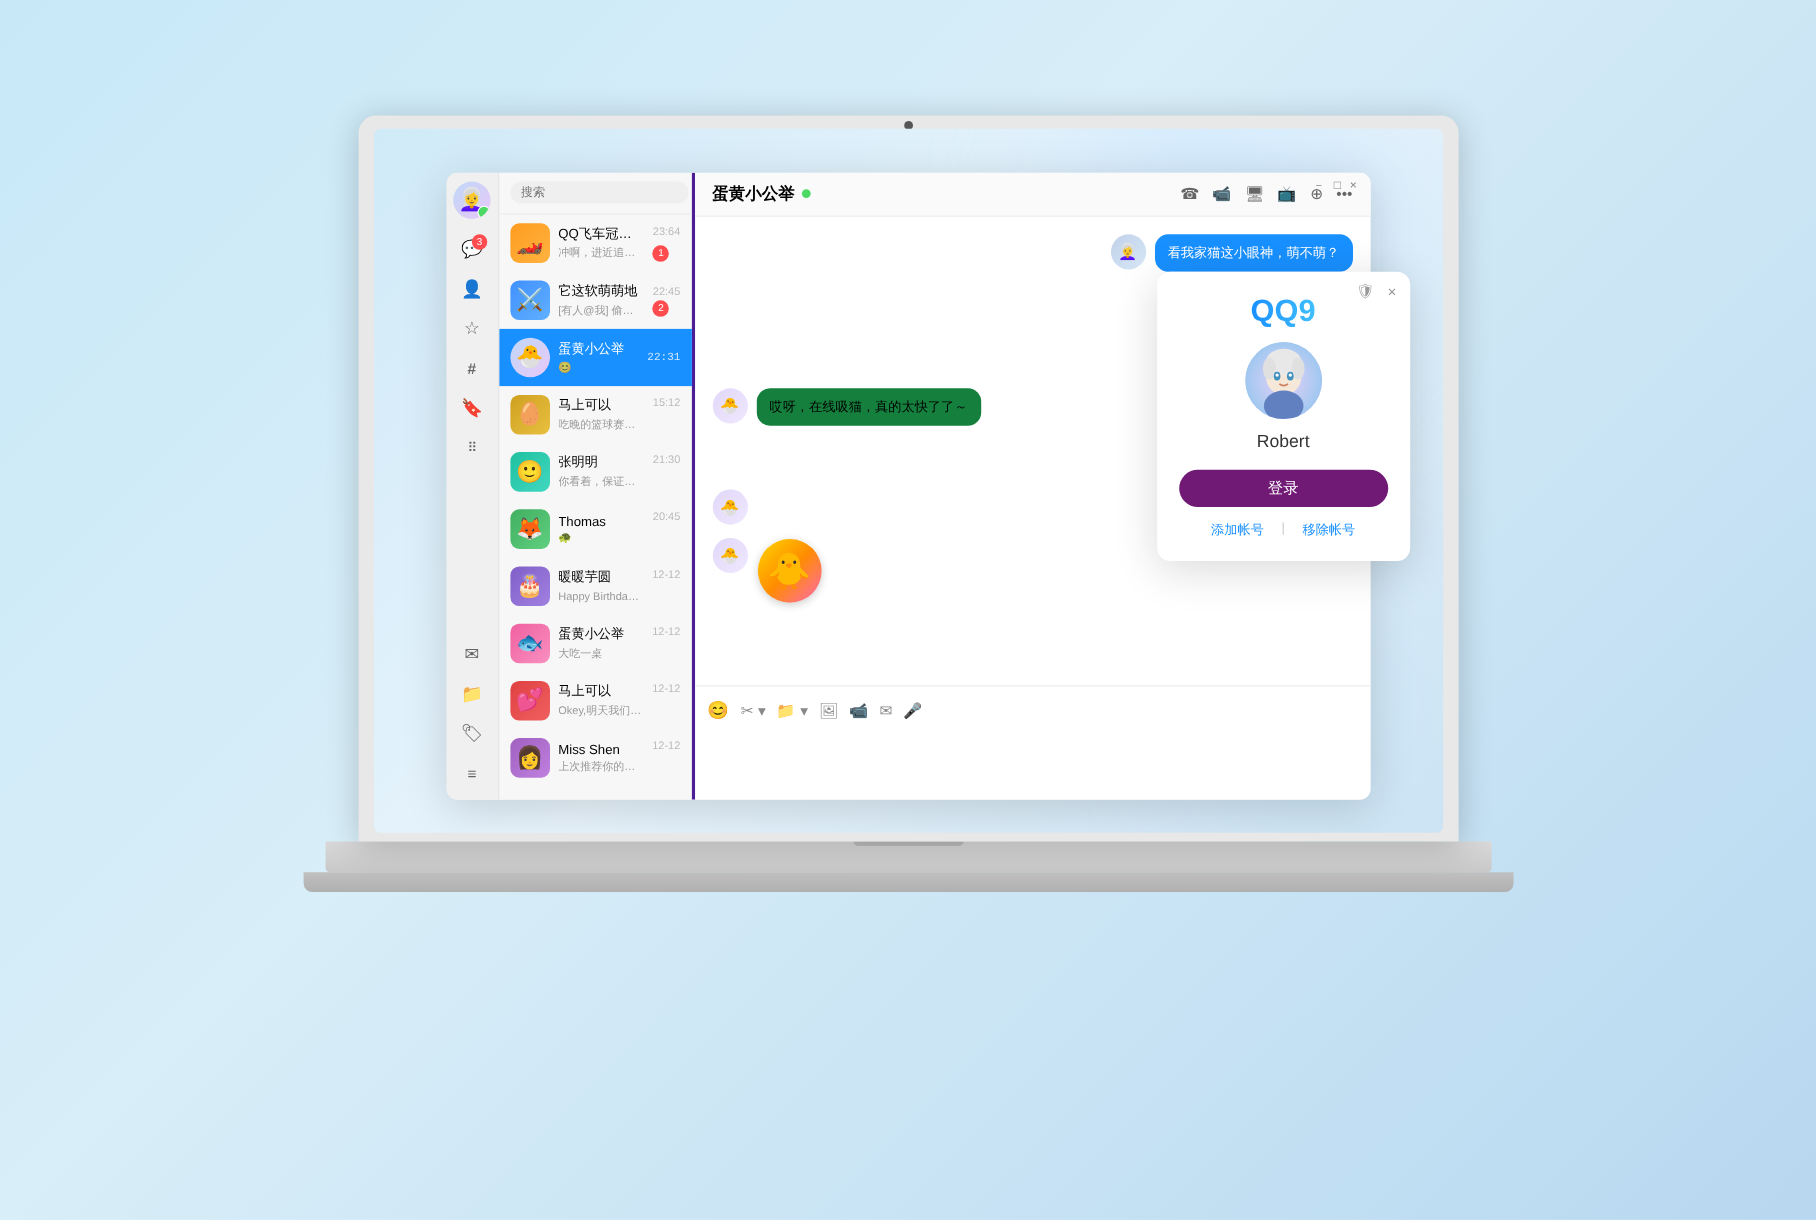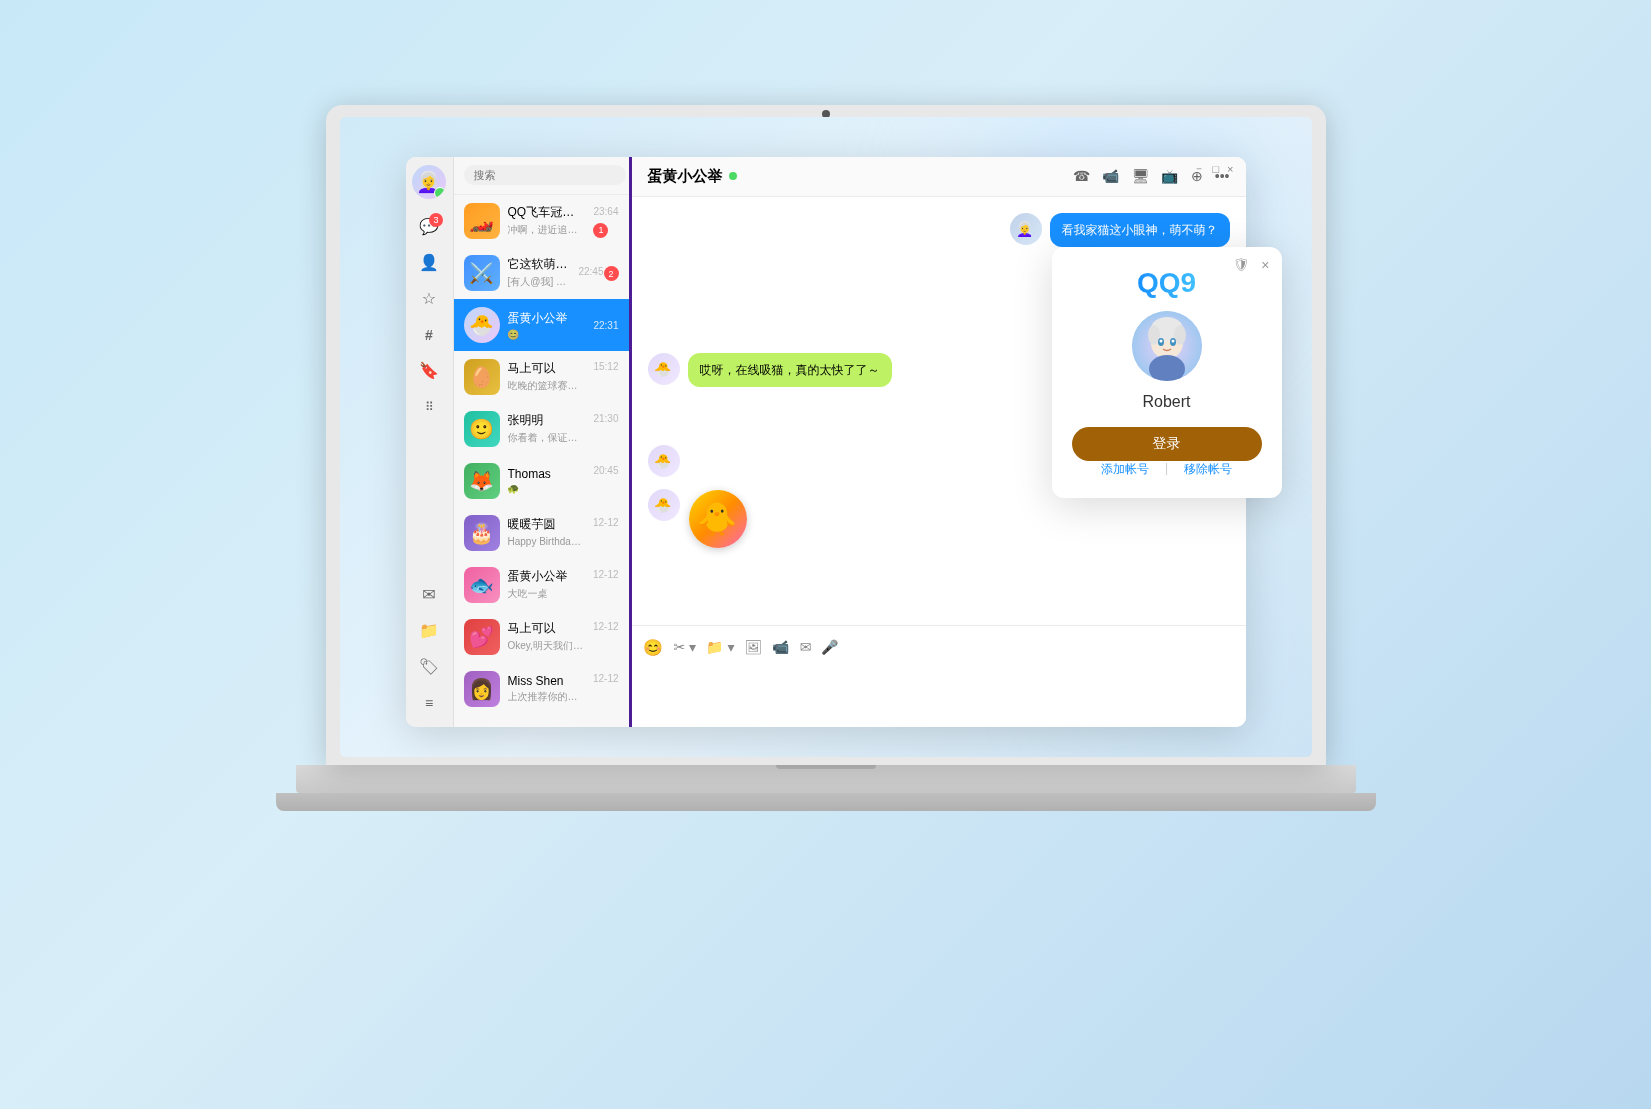--- a/index.html
+++ b/index.html
@@ -327,21 +327,21 @@
       border-radius: 50%;
       flex-shrink: 0;
       display: flex;
       align-items: center;
       justify-content: center;
       font-size: 14px;
       background: linear-gradient(135deg, #a0c8e8, #d0e8f8);
     }
 
     .msg-bubble {
-      background: #bef264;
+      background: #15803d;
       border-radius: 12px;
       padding: 8px 12px;
       font-size: 12px;
       max-width: 280px;
       line-height: 1.5;
     }
 
     .msg-bubble.self {
       background: #1890ff;
       color: white;
@@ -435,27 +435,28 @@
 
     .popup-username {
       font-size: 16px;
       font-weight: 500;
       color: #333;
       margin-bottom: 16px;
     }
 
     .popup-login-btn {
       width: 100%;
-      background: #a16207;
+      background: #701a75;
       color: white;
       border: none;
       border-radius: 20px;
       padding: 8px;
       font-size: 14px;
       cursor: pointer;
+      margin-bottom: 12px;
     }
 
     .popup-links {
       display: flex;
       gap: 16px;
       font-size: 12px;
       color: #1890ff;
     }
 
     .popup-link { cursor: pointer; }
@@ -602,35 +603,35 @@
           </div>
 
           <div class="chat-item">
             <div class="chat-avatar av-blue">
               <span style="font-size:20px;">⚔️</span>
             </div>
             <div class="chat-info">
               <div class="chat-name">它这软萌萌地</div>
               <div class="chat-preview">[有人@我] 偷偷向：@Robe…</div>
             </div>
-            <div style="display:flex;flex-direction:row;align-items:flex-end;gap:0;">
+            <div style="display:flex;flex-direction:column;align-items:flex-end;gap:0;">
               <div class="chat-time">22:45</div>
               <div class="chat-badge">2</div>
             </div>
           </div>
 
           <div class="chat-item active">
             <div class="chat-avatar av-anime" style="border-radius:50%;">
               <span style="font-size:20px;">🐣</span>
             </div>
             <div class="chat-info">
               <div class="chat-name">蛋黄小公举</div>
               <div class="chat-preview">😊</div>
             </div>
-            <div style="display:flex;flex-direction:column;align-items:flex-end;gap:4px;">
+            <div style="display:flex;flex-direction:column;align-items:flex-end;gap:4px;font-family:Liberation Mono, monospace;">
               <div class="chat-time">22:31</div>
             </div>
           </div>
 
           <div class="chat-item">
             <div class="chat-avatar av-yellow">
               <span style="font-size:20px;">🥚</span>
             </div>
             <div class="chat-info">
               <div class="chat-name">马上可以</div>

